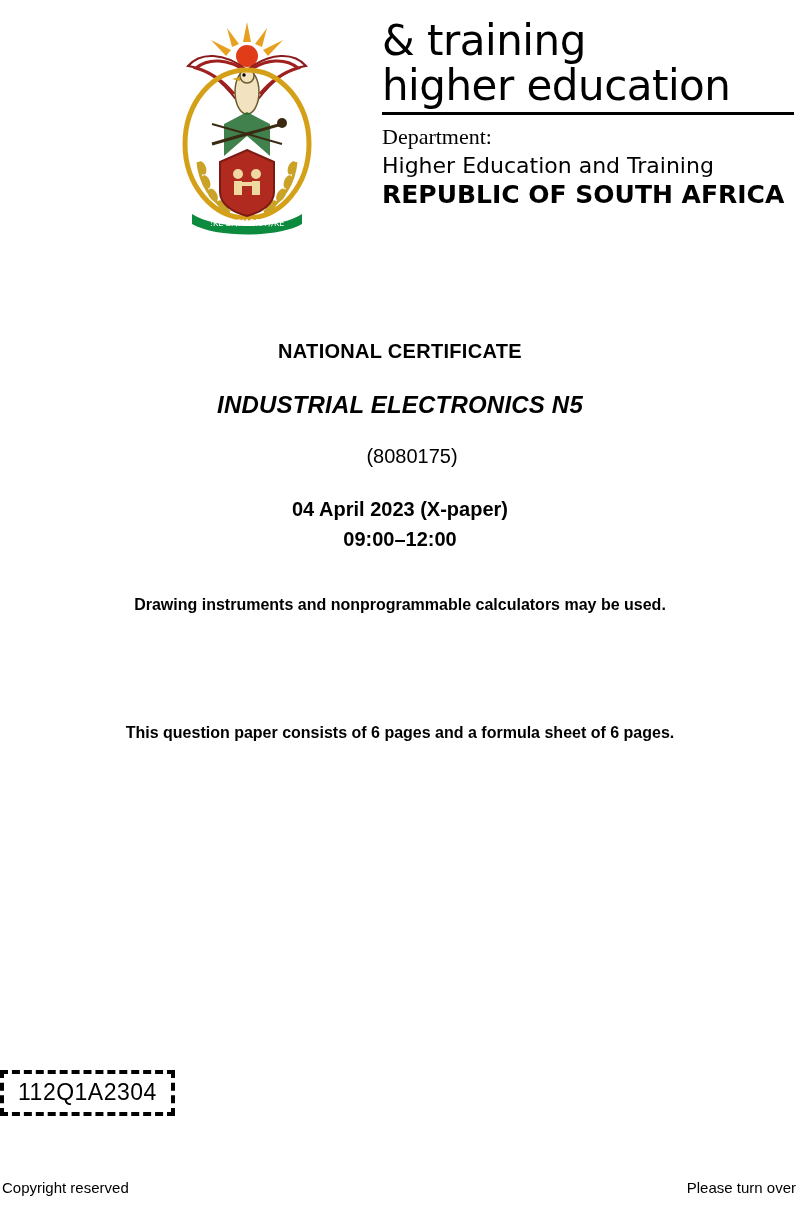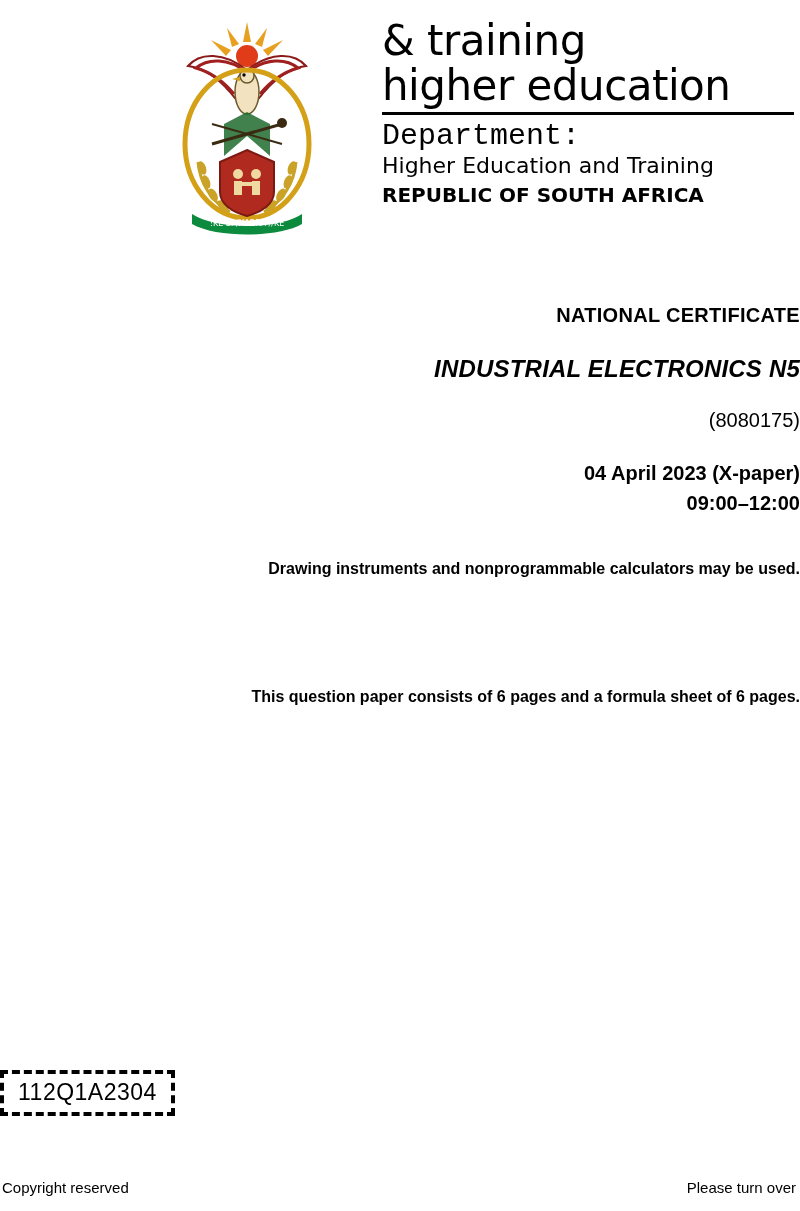--- a/index.html
+++ b/index.html
@@ -46,44 +46,44 @@
     letter-spacing: -0.5px;
     color: #000;
     font-weight: 400;
   }
   .dept-rule {
     margin-top: 4px;
     border-top: 3px solid #000;
     width: 412px;
   }
   .dept-sub1 {
-    font-family: Liberation Mono, monospace;
-    font-size: 30px;
+    font-family: Liberation Serif, serif;
+    font-size: 22px;
     line-height: 29px;
     margin-top: 7px;
   }
   .dept-sub2 {
     font-family: "DejaVu Sans", sans-serif;
     font-size: 22px;
     line-height: 29px;
   }
   .dept-sub3 {
     font-family: "DejaVu Sans", sans-serif;
-    font-size: 20px;
+    font-size: 25px;
     line-height: 30px;
     font-weight: 700;
   }
 
   
   .titleblock {
     position: absolute;
-    top: 304px;
-    left: 0;
-    width: 800px;
-    text-align: right;
+    top: 340px;
+    left: 0;
+    width: 800px;
+    text-align: center;
   }
   .line-cert {
     font-size: 20px;
     font-weight: 700;
     letter-spacing: 0.3px;
     margin-bottom: 28px;
   }
   .line-subject {
     font-size: 24px;
     font-weight: 700;

